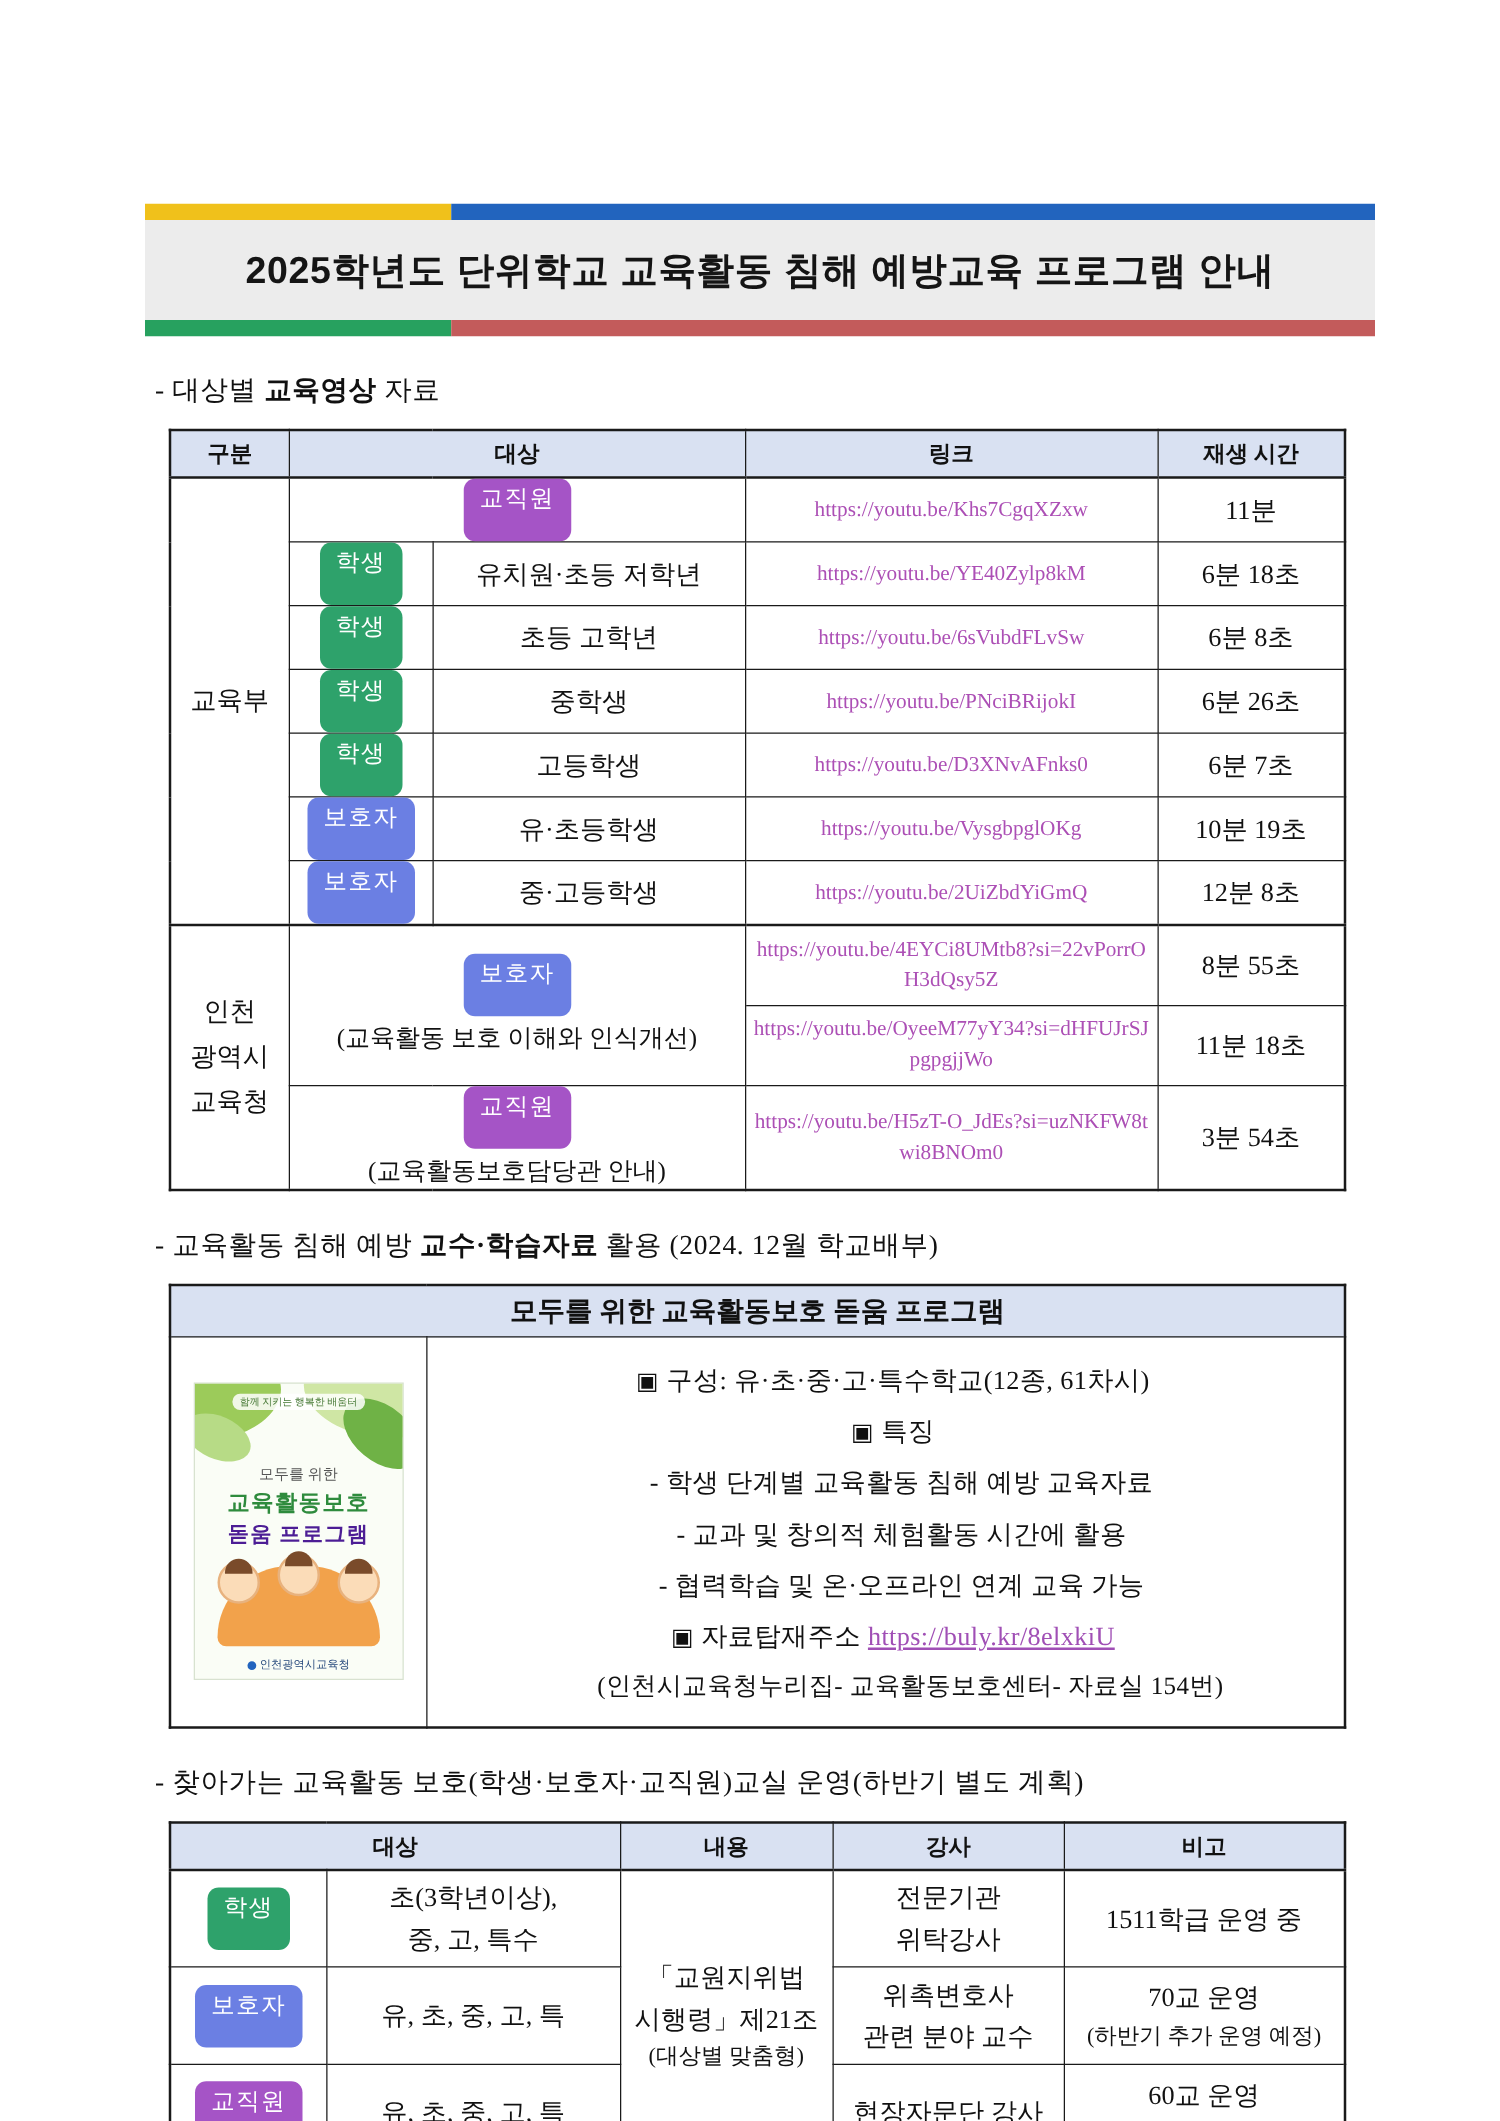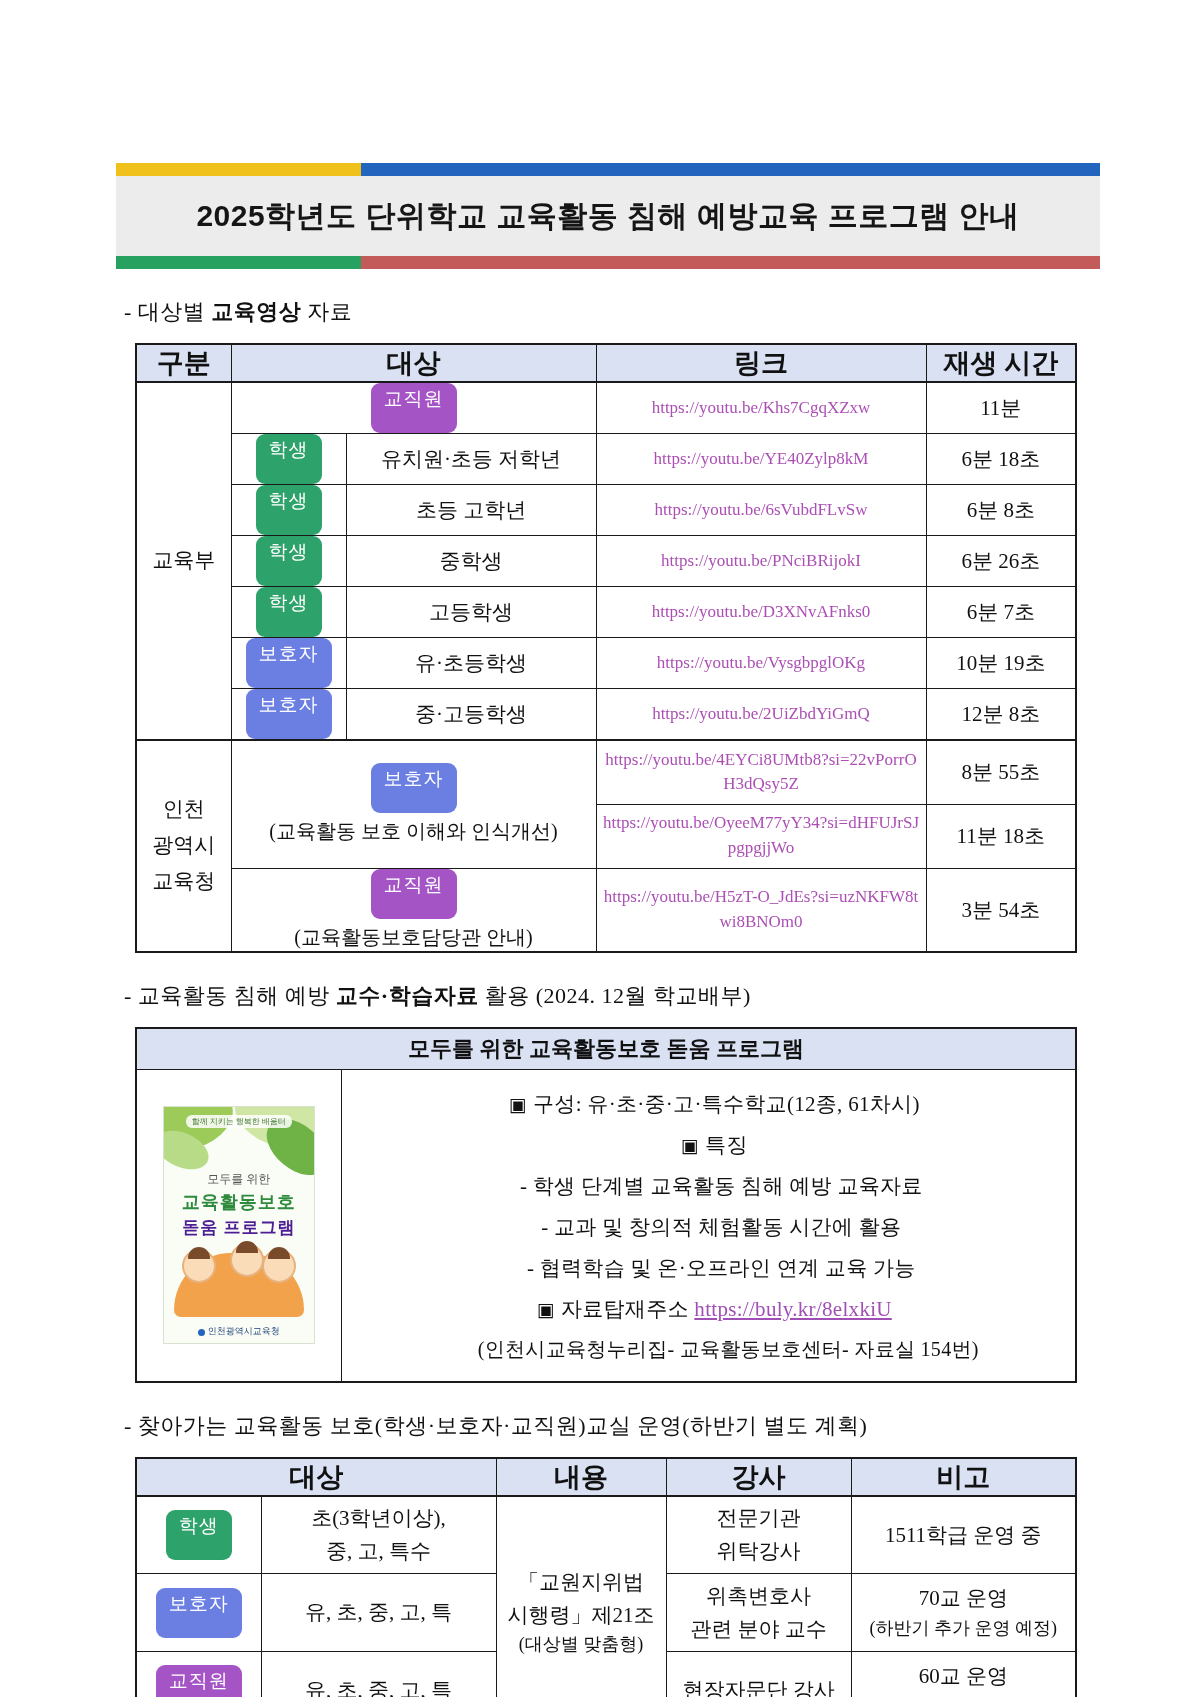--- a/index.html
+++ b/index.html
@@ -20,21 +20,21 @@
   }
 
   .content { width:1000px; margin-left:100px; }
   h2.sec { font-size:22px; font-weight:normal; margin:28px 0 16px 24px; letter-spacing:0.5px; }
   h2.sec b { font-weight:bold; }
 
   
   table.tbl { border-collapse:collapse; margin-left:35px; width:940px; table-layout:fixed; }
   table.tbl th, table.tbl td { border:1px solid #1a1a1a; text-align:center; vertical-align:middle; }
   table.tbl { border:2px solid #1a1a1a; }
-  table.tbl thead th { background:#D9E1F2; font-size:27px; font-weight:bold; height:38px; border-bottom:2px solid #1a1a1a;margin-left:17px; }
+  table.tbl thead th { background:#D9E1F2; font-size:18px; font-weight:bold; height:38px; border-bottom:2px solid #1a1a1a;margin-left:17px; }
   td.cell-txt { font-size:21px; }
   .badge {
     display:inline-block; color:#fff; border-radius:9px; padding:3px 13px 21px;
     font-size:19px; letter-spacing:1px;
   }
   .badge-student  { background:#2EA26B; }
   .badge-guardian { background:#6B7FE3; }
   .badge-staff    { background:#A554C6; }
   .vlink { color:#AC4FB5; font-size:17px; word-break:break-all; line-height:1.45; display:inline-block; padding:0 6px; }
   td.time { font-size:21px; }
@@ -49,21 +49,21 @@
   table.box th.box-title { background:#D9E1F2; font-size:22px; font-weight:bold; height:42px; }
   td.cover-cell { width:205px; background:#fff; padding:10px 0; }
   td.box-body { text-align:left; padding:14px 10px 12px 22px; }
   .bline { font-size:21px; line-height:1.95; letter-spacing:0.3px; }
   .bline .sq { font-size:19px; margin-right:6px; }
   .bline.indent { padding-left:14px; }
   .bline.note { padding-left:28px; font-size:20px; }
   a.buly { color:#A04FB5; text-decoration:underline; font-size:21px; }
 
   
-  .cover { width:152px; height:238px; margin:0 auto; position:relative; background:#FAFDF6;
+  .cover { width:168px; height:238px; margin:0 auto; position:relative; background:#FAFDF6;
            border:1px solid #D8E2D0; overflow:hidden; }
   .cover .leaf { position:absolute; border-radius:50%; }
   .leaf1 { width:90px; height:60px; background:#9CCB5A; top:-18px; left:-20px; transform:rotate(-18deg); }
   .leaf2 { width:110px; height:64px; background:#CFE6A4; top:-22px; right:-30px; transform:rotate(14deg); }
   .leaf3 { width:70px; height:44px; background:#6FB246; top:18px; right:-18px; transform:rotate(40deg); }
   .leaf4 { width:56px; height:34px; background:#B7DB86; top:26px; left:-10px; transform:rotate(24deg); }
   .cover-band { position:absolute; top:8px; left:50%; transform:translateX(-50%); background:rgba(255,255,255,.85);
                 font-size:8px; color:#447733; padding:1px 6px; border-radius:6px; white-space:nowrap; }
   .cover-mid { position:absolute; top:64px; left:0; right:0; text-align:center; }
   .cv1 { font-size:12px; color:#555; margin-bottom:2px; }

